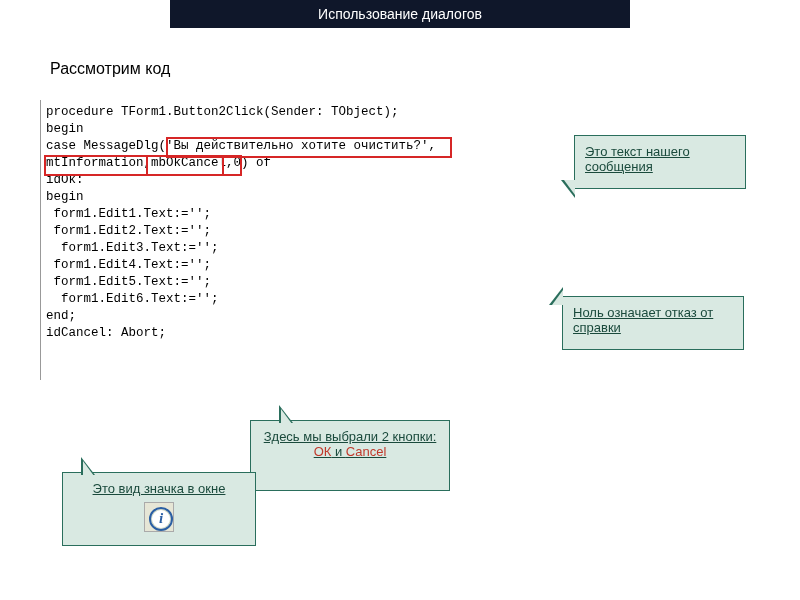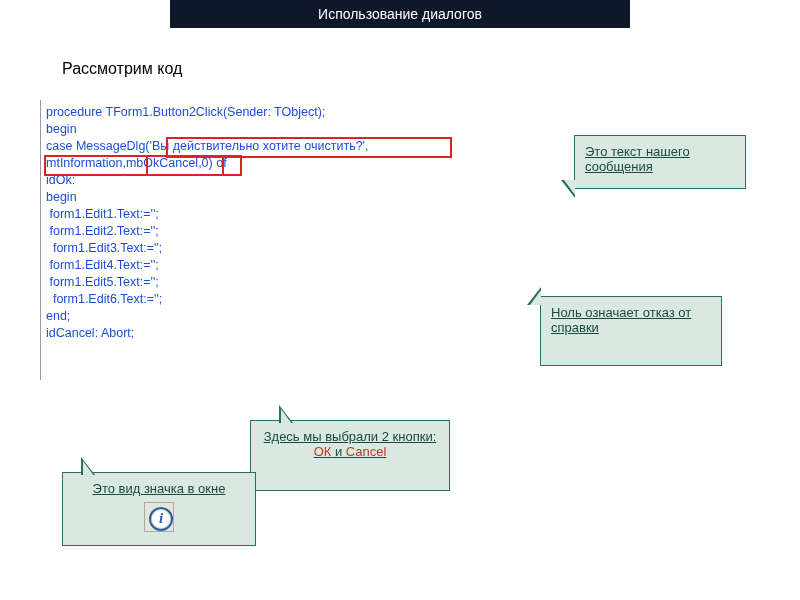--- a/index.html
+++ b/index.html
@@ -17,39 +17,38 @@
     font-size:14px;
     padding:6px 0;
     width:460px;
     margin:0 auto;
   }
   .heading{
     position:absolute;
     left:50px;top:60px;
     font-size:16px;
     color:#000;
-    margin-left:12px;
   }
   .code-panel{
     position:absolute;
     left:40px;top:100px;
     width:460px;height:280px;
     background:#fff;
   }
   .code-border{
     position:absolute;left:0;top:0;bottom:0;
     width:1px;background:#999;
   }
   .code{
-    font-family:Liberation Sans, sans-serif;
+    font-family:Liberation Mono, monospace;
     font-size:12.5px;
     line-height:17px;
     white-space:pre;
     padding:4px 0 4px 6px;
-    color:#1d4ed8;
+    color:#000000;
   }
   .hl{
     position:absolute;
     border:2px solid #d62626;
     background:transparent;
   }
   .callout{
     position:absolute;
     background:#d9e9e2;
     border:1px solid #2a6e5c;
@@ -120,21 +119,21 @@
   <div class="hl" style="left:106px;top:55px;width:74px;height:17px"></div>
   <div class="hl" style="left:182px;top:55px;width:16px;height:17px"></div>
 </div>
 
 <div class="callout" style="left:574px;top:135px;width:172px;height:54px">
   <span>Это текст нашего сообщения</span>
   <span class="tail" style="left:-14px;bottom:-10px;border-top:18px solid #2a6e5c;border-left:14px solid transparent"></span>
   <span class="tail" style="left:-11px;bottom:-7px;border-top:15px solid #d9e9e2;border-left:11px solid transparent"></span>
 </div>
 
-<div class="callout" style="left:540px;top:296px;width:182px;height:70px">
+<div class="callout" style="left:562px;top:296px;width:182px;height:54px">
   <span>Ноль означает отказ от справки</span>
   <span class="tail" style="left:-14px;top:-10px;border-bottom:18px solid #2a6e5c;border-left:14px solid transparent"></span>
   <span class="tail" style="left:-11px;top:-7px;border-bottom:15px solid #d9e9e2;border-left:11px solid transparent"></span>
 </div>
 
 <div class="callout" style="left:250px;top:420px;width:200px;height:71px;text-align:center">
   <span>Здесь мы выбрали 2 кнопки: </span><span class="red">ОК</span><span> и </span><span class="red">Cancel</span>
   <span class="tail" style="left:28px;top:-16px;border-bottom:18px solid #2a6e5c;border-right:14px solid transparent"></span>
   <span class="tail" style="left:30px;top:-12px;border-bottom:15px solid #d9e9e2;border-right:11px solid transparent"></span>
 </div>

